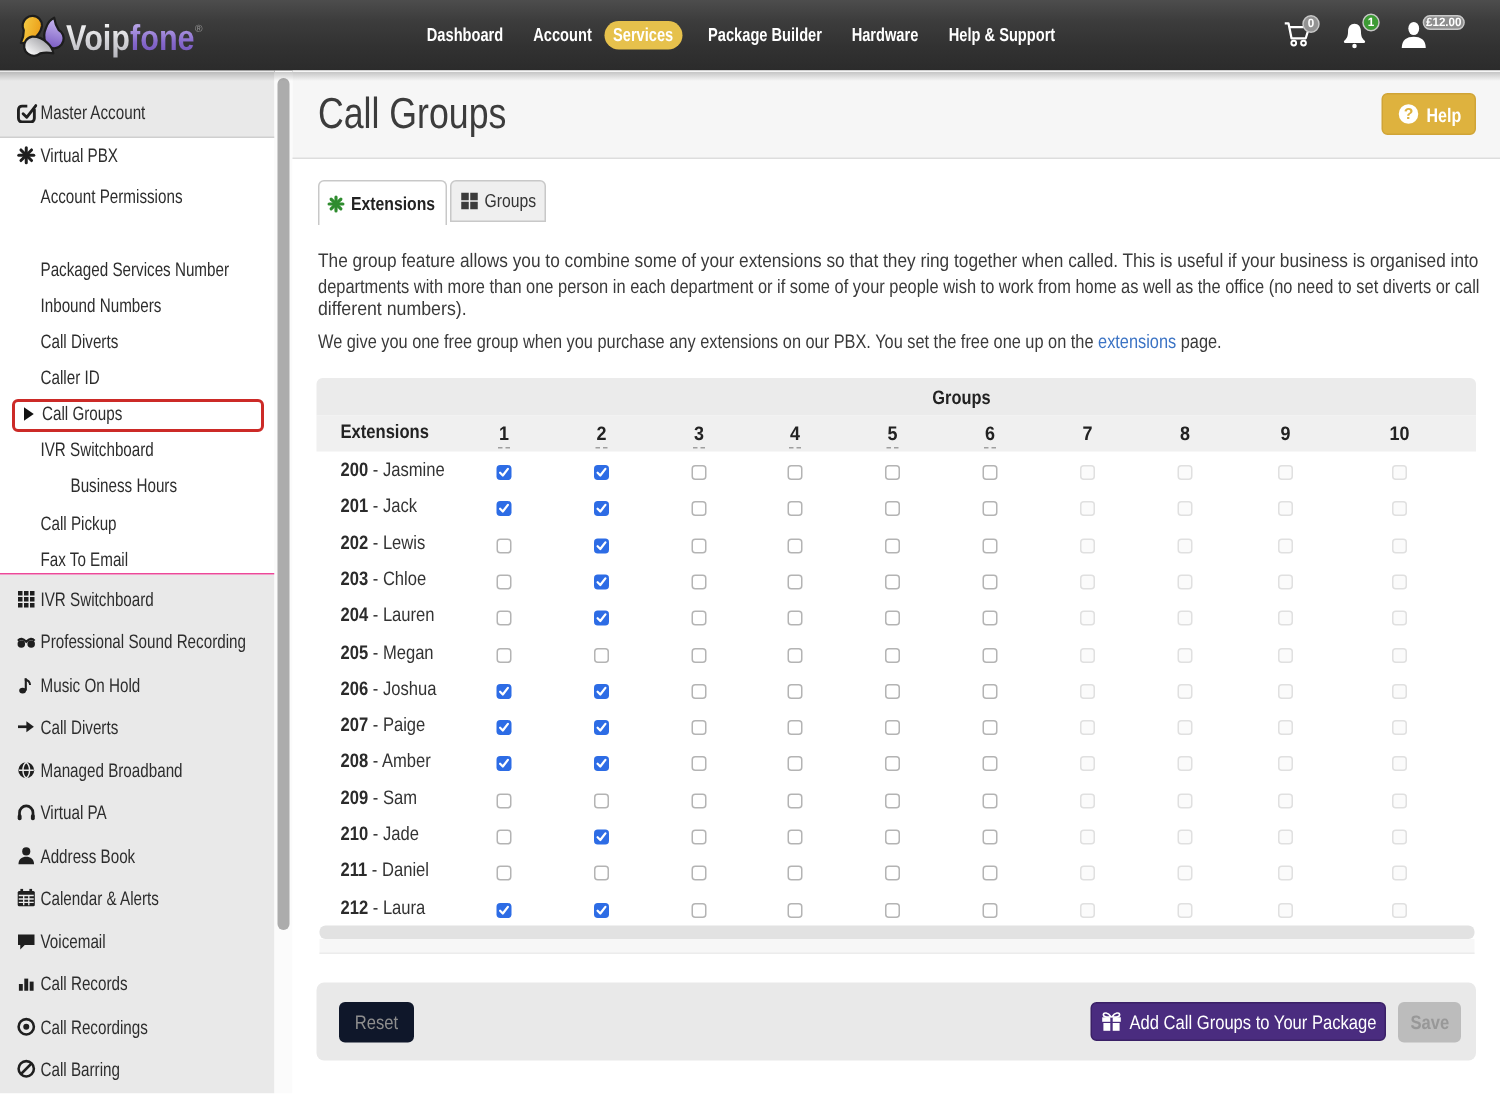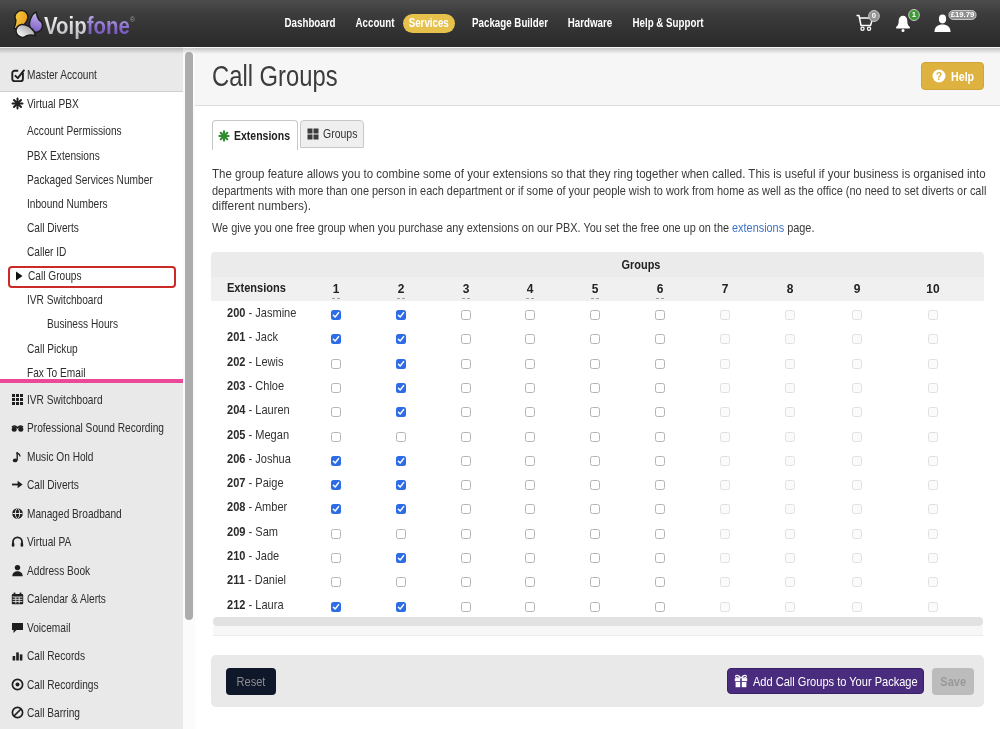--- a/index.html
+++ b/index.html
@@ -13,21 +13,21 @@
 .nav{position:absolute;top:16px;font-size:12.5px;line-height:15px;font-weight:bold;color:#fff;white-space:nowrap;
  transform:translateX(-50%) scaleX(0.78);}
 #svpill{position:absolute;left:403px;top:14px;width:52px;height:19px;background:#e6c14c;border-radius:10px;
  text-align:center;font-size:12.5px;font-weight:bold;color:#fff;line-height:19px;}
 #svpill span{display:inline-block;transform:scaleX(0.78);}
 #logotext{position:absolute;left:44px;top:14.9px;font-size:24px;line-height:21px;font-weight:bold;letter-spacing:0px;
  transform:scaleX(0.85);transform-origin:0 0;white-space:nowrap;}
 #logotext .v{background:linear-gradient(#fdfdfd,#b4b4bb);-webkit-background-clip:text;background-clip:text;color:transparent;}
 #logotext .f{background:linear-gradient(#cabcf0,#8668cc 60%,#6d50b5);-webkit-background-clip:text;background-clip:text;color:transparent;}
 #sidebar{position:absolute;left:0;top:47px;width:183px;height:682px;background:#e9e9e9;}
-#sbwhite{position:absolute;left:0;top:45px;width:183px;height:291px;background:#fff;border-bottom:4px solid #ec4899;}
+#sbwhite{position:absolute;left:0;top:45px;width:183px;height:291px;background:#fff;border-bottom:1px solid #ec4899;}
 #master{position:absolute;left:0;top:0;width:183px;height:45px;border-bottom:1px solid #cfcfcf;}
 .sitem{position:absolute;left:0;width:183px;height:20px;font-size:13px;color:#2d2d2d;white-space:nowrap;}
 .sitem .txt{position:absolute;left:27px;top:0;line-height:20px;transform:scaleX(0.78);transform-origin:0 50%;}
 .sitem svg{position:absolute;left:11px;top:3px;}
 #redbox{position:absolute;left:8px;top:174px;width:168px;height:22px;border:2px solid #cc2a27;border-radius:4px;}
 #sbtrack{position:absolute;left:183px;top:47px;width:12px;height:682px;background:#fbfbfb;}
 #sbthumb{position:absolute;left:2px;top:5px;width:8px;height:568px;background:#acacac;border-radius:4px;}
 #main{position:absolute;left:195px;top:47px;width:805px;height:682px;background:#fff;}
 #titlebar{position:absolute;left:0;top:0;width:805px;height:59px;background:#f6f6f6;border-bottom:1px solid #ddd;}
 #title{position:absolute;left:17px;top:13px;font-size:29px;line-height:32px;color:#3c3c3c;
@@ -116,21 +116,21 @@
 <svg width="16" height="18" viewBox="0 0 16 18" style="position:absolute;left:895px;top:15px;">
       <path d="M8,0.8 C10.6,0.8 12.3,2.9 12.3,5.8 C12.3,9.6 13.4,10.8 14.8,12.1 C15.4,12.7 15,13.6 14.2,13.6 L1.8,13.6 C1,13.6 0.6,12.7 1.2,12.1 C2.6,10.8 3.7,9.6 3.7,5.8 C3.7,2.9 5.4,0.8 8,0.8 Z" fill="#fff"></path>
       <circle cx="8" cy="15.6" r="1.5" fill="#fff"></circle>
     </svg>
 <svg width="19" height="19" viewBox="0 0 19 19" style="position:absolute;left:933px;top:14px;">
       <ellipse cx="9.5" cy="5" rx="3.6" ry="4.4" fill="#fff"></ellipse>
       <path d="M1.5,18 C1.5,12.5 5,10.5 9.5,10.5 C14,10.5 17.5,12.5 17.5,18 Z" fill="#fff"></path>
     </svg>
 <div class="abs" style="left:868px;top:10px;width:12px;height:12px;border-radius:6px;background:#939393;border:1px solid #c9c9c9;color:#fff;font-size:8px;font-weight:bold;text-align:center;line-height:10px;transform:scaleX(0.97);">0</div>
 <div class="abs" style="left:908px;top:9px;width:12px;height:12px;border-radius:6px;background:#3d9b35;border:1px solid #c9c9c9;color:#fff;font-size:8px;font-weight:bold;text-align:center;line-height:10px;transform:scaleX(0.97);">1</div>
-<div class="abs" style="left:948px;top:10px;width:29px;height:10px;border-radius:5px;background:#8f8f8f;border:1px solid #c9c9c9;color:#fff;font-size:8px;font-weight:bold;text-align:center;line-height:8px;transform:scaleX(0.97);">£19.79</div>
+<div class="abs" style="left:948px;top:10px;width:29px;height:10px;border-radius:5px;background:#8f8f8f;border:1px solid #c9c9c9;color:#fff;font-size:8px;font-weight:bold;text-align:center;line-height:8px;transform:scaleX(0.97);">£12.00</div>
 </div>
 <div id="hdrshadow"></div>
 <div id="sidebar">
 <div id="master">
       <div class="sitem" style="top:18px;">
         <svg width="14" height="14" viewBox="0 0 14 14">
           <rect x="1.3" y="2.7" width="10.6" height="10.6" rx="2.4" fill="none" stroke="#1f1f1f" stroke-width="1.9"></rect>
           <rect x="7.2" y="0" width="6.8" height="4.6" fill="#e9e9e9"></rect>
           <path d="M4.4,7.8 L6.8,10.2 L12.9,2.4" fill="none" stroke="#1f1f1f" stroke-width="1.9" stroke-linecap="round" stroke-linejoin="round"></path>
         </svg>
@@ -142,23 +142,20 @@
         <svg width="13" height="13" viewBox="0 0 13 13">
           <line x1="11.50" y1="6.50" x2="1.50" y2="6.50" stroke="#1f1f1f" stroke-width="2" stroke-linecap="round"></line>
           <line x1="10.04" y1="10.04" x2="2.96" y2="2.96" stroke="#1f1f1f" stroke-width="2" stroke-linecap="round"></line>
           <line x1="6.50" y1="11.50" x2="6.50" y2="1.50" stroke="#1f1f1f" stroke-width="2" stroke-linecap="round"></line>
           <line x1="2.96" y1="10.04" x2="10.04" y2="2.96" stroke="#1f1f1f" stroke-width="2" stroke-linecap="round"></line>
         </svg>
         <span class="txt">Virtual PBX</span>
       </div>
 <div class="sitem" style="top:29px;">
         <span class="txt">Account Permissions</span>
-      </div>
-<div class="sitem" style="top:53.5px;">
-        <span class="txt">PBX Extensions</span>
       </div>
 <div class="sitem" style="top:78px;">
         <span class="txt">Packaged Services Number</span>
       </div>
 <div class="sitem" style="top:101.5px;">
         <span class="txt">Inbound Numbers</span>
       </div>
 <div class="sitem" style="top:125.5px;">
         <span class="txt">Call Diverts</span>
       </div>

